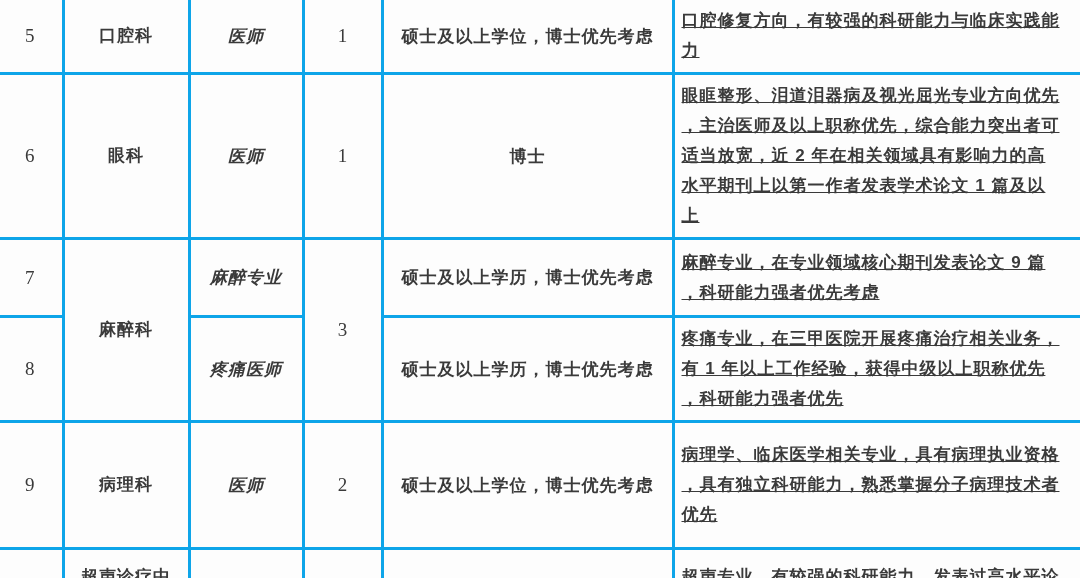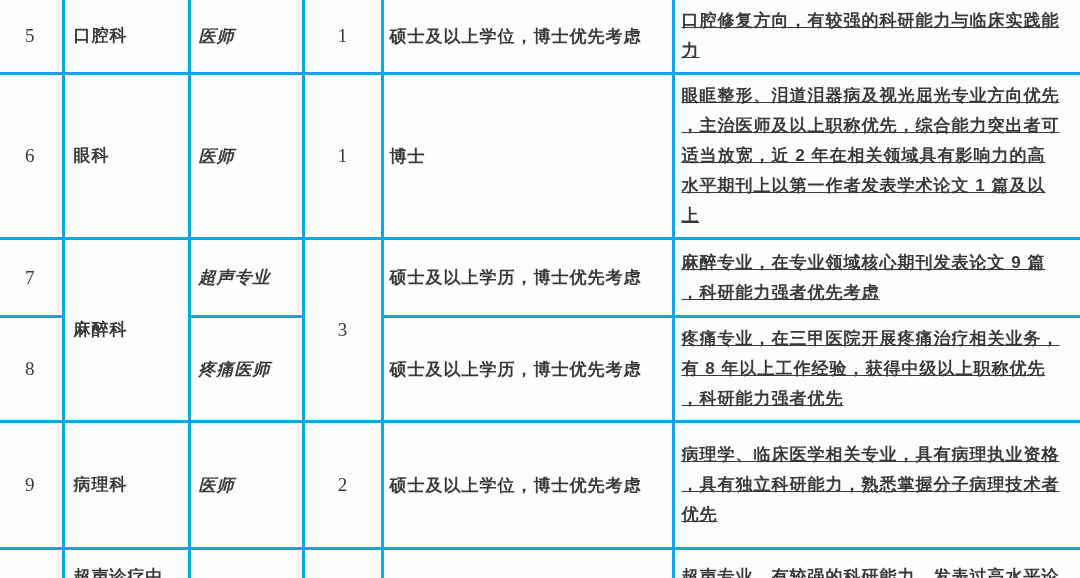--- a/index.html
+++ b/index.html
@@ -37,21 +37,21 @@
     font-family: "Liberation Serif", "DejaVu Serif", serif;
     font-size: 19px;
     font-weight: 400;
     text-align: center;
   }
   .zh {
     font-size: 17px;
     letter-spacing: 1px;
     font-weight: 600;
   }
-  .dept, .pos, .edu { text-align: left; margin-left: 38px; }
+  .dept, .pos, .edu { text-align: center; margin-left: 38px; }
   .dept { line-height: 1.75; padding: 0 9px; }
   .pos  { padding: 0 8px; font-style: italic; }
   .edu  { padding: 16px 6px; }
   .rem {
     text-align: left;
     padding: 6px 20px 6px 7px;
     line-height: 30px;
     word-break: break-all;
     line-break: anywhere;
   }
@@ -91,31 +91,31 @@
       <td class="zh dept">眼科</td>
       <td class="zh pos">医师</td>
       <td class="num">1</td>
       <td class="zh edu">博士</td>
       <td class="zh rem">眼眶整形、泪道泪器病及视光屈光专业方向优先，主治医师及以上职称优先，综合能力突出者可适当放宽，近 2 年在相关领域具有影响力的高水平期刊上以第一作者发表学术论文 1 篇及以上</td>
     </tr>
 
     <tr class="r7">
       <td class="num">7</td>
       <td class="zh dept" rowspan="2">麻醉科</td>
-      <td class="zh pos">超声专业</td>
+      <td class="zh pos">麻醉专业</td>
       <td class="num" rowspan="2">3</td>
       <td class="zh edu">硕士及以上学历，博士优先考虑</td>
       <td class="zh rem">麻醉专业，在专业领域核心期刊发表论文 9 篇，科研能力强者优先考虑</td>
     </tr>
 
     <tr class="r8">
       <td class="num">8</td>
       <td class="zh pos">疼痛医师</td>
       <td class="zh edu">硕士及以上学历，博士优先考虑</td>
-      <td class="zh rem">疼痛专业，在三甲医院开展疼痛治疗相关业务，有 8 年以上工作经验，获得中级以上职称优先，科研能力强者优先</td>
+      <td class="zh rem">疼痛专业，在三甲医院开展疼痛治疗相关业务，有 1 年以上工作经验，获得中级以上职称优先，科研能力强者优先</td>
     </tr>
 
     <tr class="r9">
       <td class="num">9</td>
       <td class="zh dept">病理科</td>
       <td class="zh pos">医师</td>
       <td class="num">2</td>
       <td class="zh edu">硕士及以上学位，博士优先考虑</td>
       <td class="zh rem">病理学、临床医学相关专业，具有病理执业资格，具有独立科研能力，熟悉掌握分子病理技术者优先</td>
     </tr>

